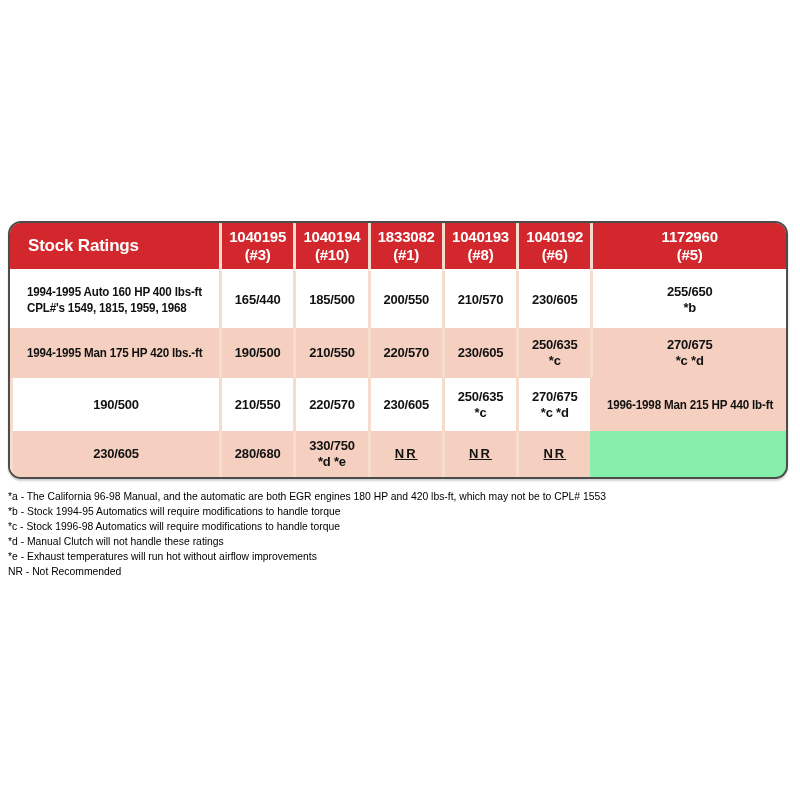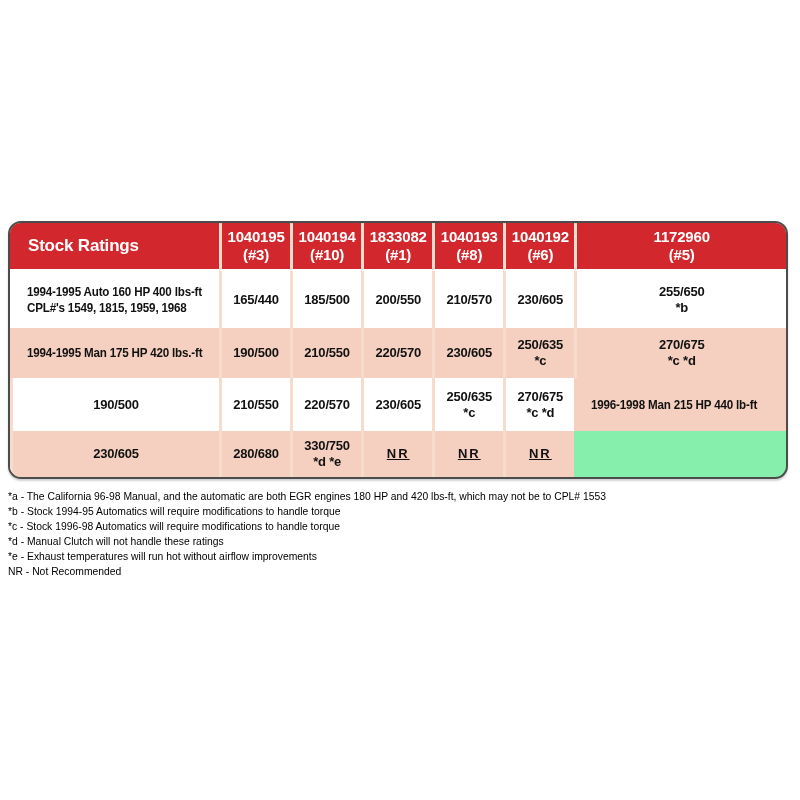--- a/index.html
+++ b/index.html
@@ -64,21 +64,21 @@
     font-size: 17px;
   }
 
   .cell.white { background: #ffffff; }
   .cell.pink  { background: #f5d0c0; }
 
   .cell.label {
     align-items: flex-start;
     text-align: left;
     padding-left: 17px;
-    padding-right: 16px;
+    padding-right: 0;
     font-size: 12.5px;
     line-height: 16px;
   }
 
   .label-lines {
     transform: scaleX(0.93);
     transform-origin: left center;
     white-space: nowrap;
   }
 

